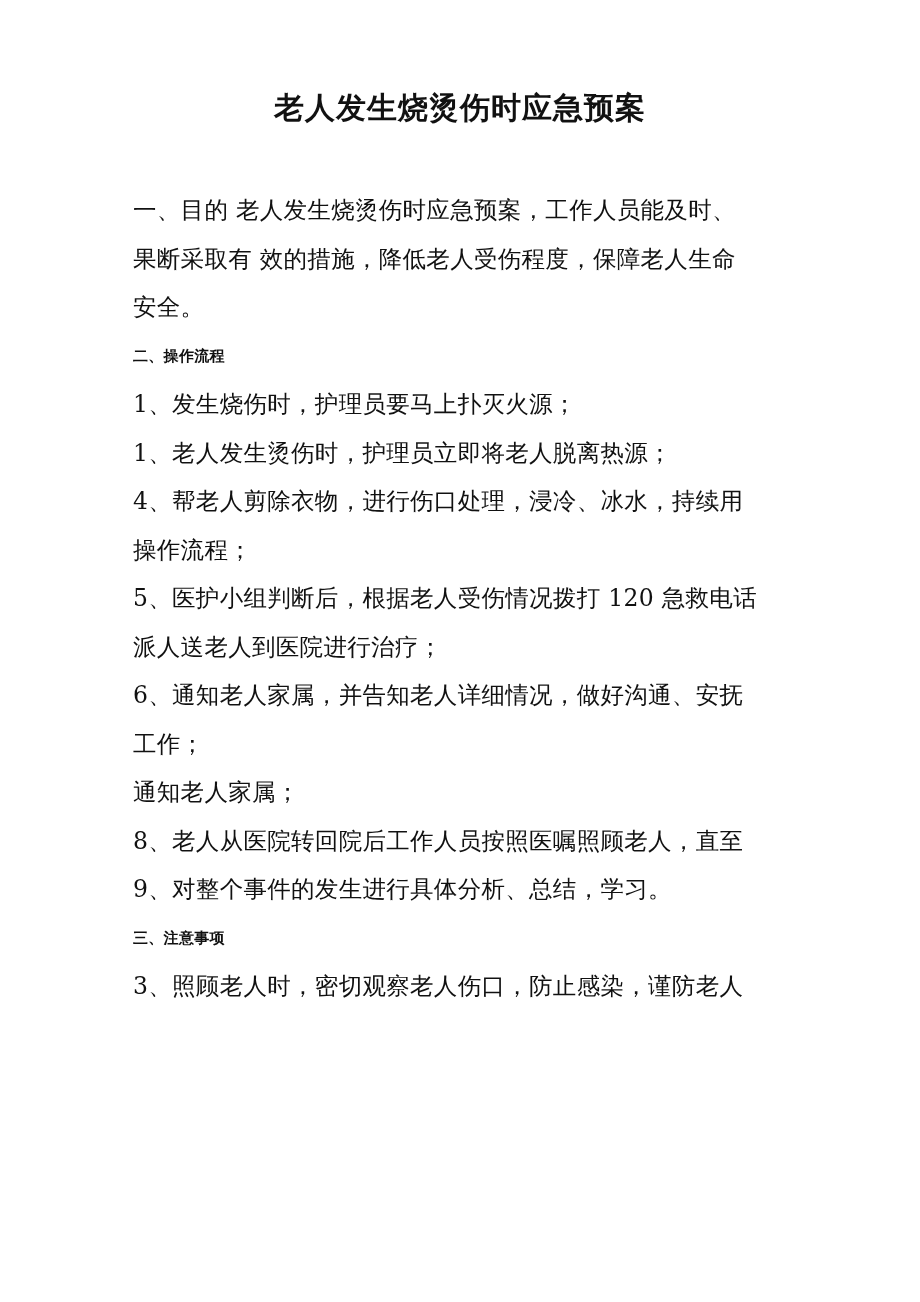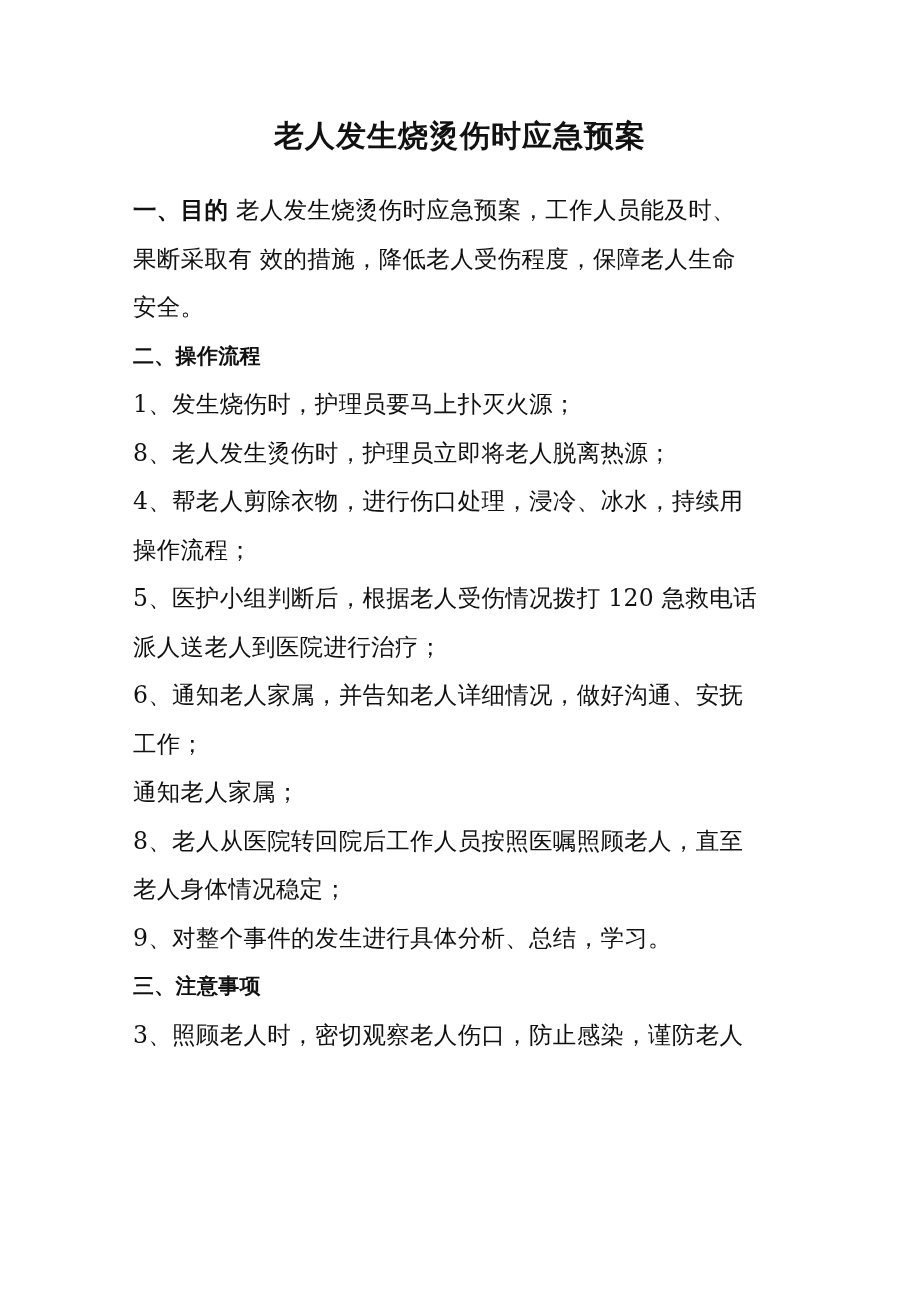--- a/index.html
+++ b/index.html
@@ -26,68 +26,66 @@
       position: absolute;
       top: 86px;
       left: 0;
       width: 920px;
       text-align: center;
       font-family: "DejaVu Sans", "Liberation Sans", sans-serif;
       font-weight: bold;
       font-size: 30px;
       line-height: 44px;
       letter-spacing: 1px;
-      margin-top: 28px;
     }
     .body {
       position: absolute;
       left: 133px;
       top: 186px;
       width: 660px;
     }
     .line {
       height: 48.5px;
       line-height: 48.5px;
       font-size: 23.5px;
       white-space: nowrap;
       letter-spacing: 0.3px;
     }
     .heading {
       font-family: "DejaVu Sans", "Liberation Sans", sans-serif;
       font-weight: bold;
-      font-size: 21px;
+      font-size: 15px;
     }
     .inline-bold {
       font-family: "DejaVu Sans", "Liberation Sans", sans-serif;
-      font-weight: bold;
+      font-weight: normal;
       text-align: right;
     }
   </style>
 </head>
 <body>
 
 <div class="page">
   <div class="title">老人发生烧烫伤时应急预案</div>
 
   <div class="body">
 
     <div class="line"><span class="inline-bold">一、目的</span><span> 老人发生烧烫伤时应急预案，工作人员能及时、</span></div>
     <div class="line">果断采取有  效的措施，降低老人受伤程度，保障老人生命</div>
     <div class="line">安全。</div>
 
     <div class="line heading">二、操作流程</div>
     <div class="line">1、发生烧伤时，护理员要马上扑灭火源；</div>
-    <div class="line">8、老人发生烫伤时，护理员立即将老人脱离热源；</div>
+    <div class="line">1、老人发生烫伤时，护理员立即将老人脱离热源；</div>
     <div class="line">4、帮老人剪除衣物，进行伤口处理，浸冷、冰水，持续用</div>
     <div class="line">操作流程；</div>
     <div class="line">5、医护小组判断后，根据老人受伤情况拨打 120 急救电话</div>
     <div class="line">派人送老人到医院进行治疗；</div>
     <div class="line">6、通知老人家属，并告知老人详细情况，做好沟通、安抚</div>
     <div class="line">工作；</div>
     <div class="line">通知老人家属；</div>
     <div class="line">8、老人从医院转回院后工作人员按照医嘱照顾老人，直至</div>
-    <div class="line">老人身体情况稳定；</div>
     <div class="line">9、对整个事件的发生进行具体分析、总结，学习。</div>
 
     <div class="line heading">三、注意事项</div>
     <div class="line">3、照顾老人时，密切观察老人伤口，防止感染，谨防老人</div>
   </div>
 </div>
 
 </body></html>

